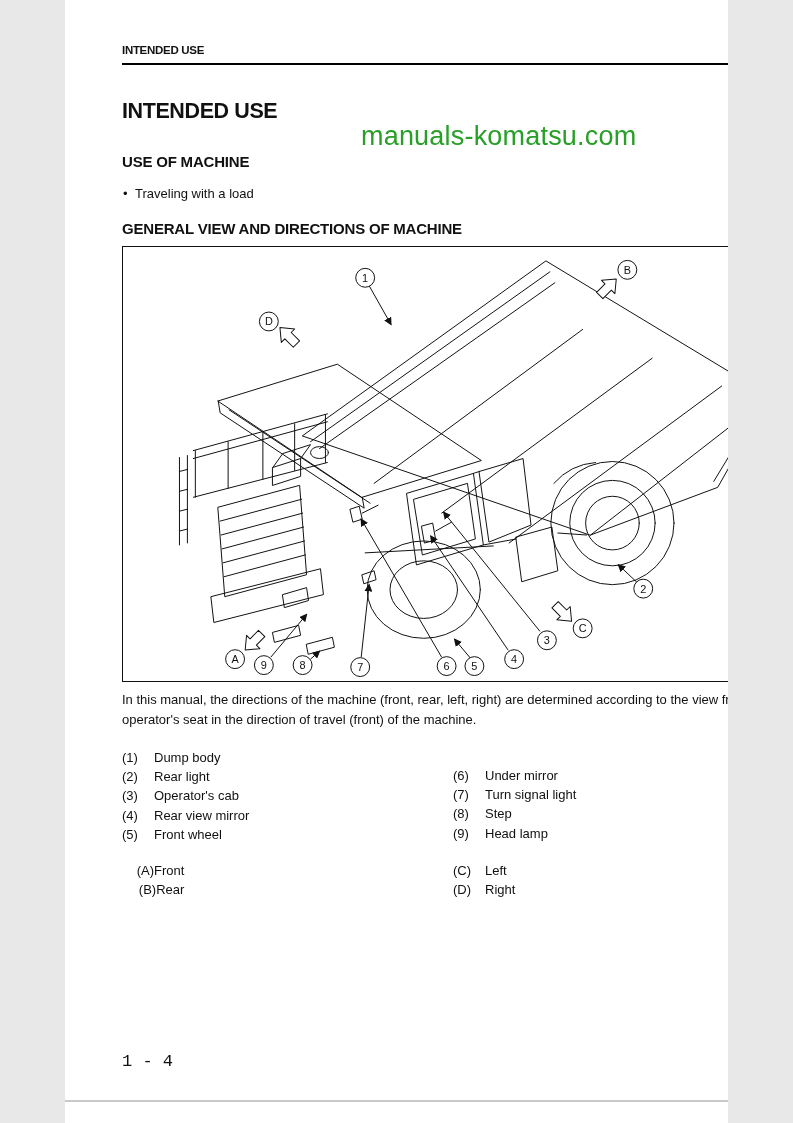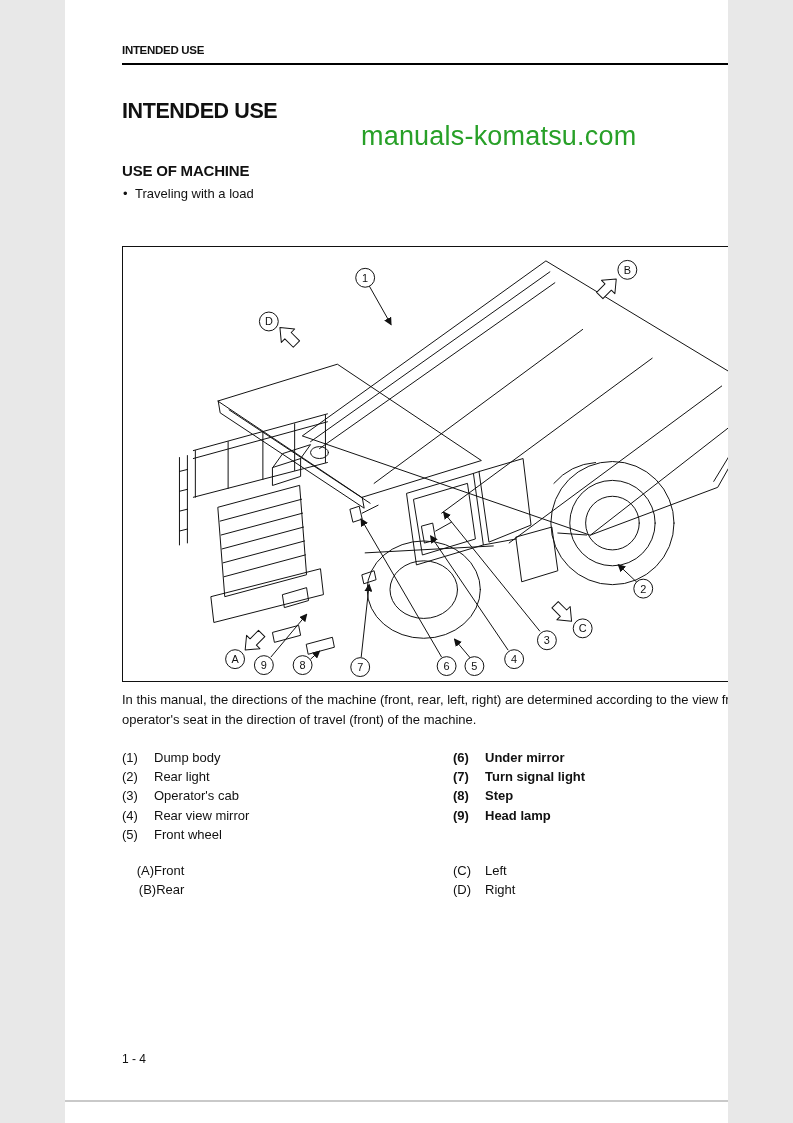--- a/index.html
+++ b/index.html
@@ -11,58 +11,59 @@
   }
   .abs{position:absolute;}
   
   .hdr-left{left:57px;top:44px;font-size:11.5px;font-weight:bold;letter-spacing:-0.3px;}
   .hdr-right{left:57px;top:42px;width:685px;text-align:right;font-size:12.5px;font-weight:bold;}
   .hdr-rule{left:57px;top:63px;width:685px;height:2px;background:#000;}
   
   .title{left:57px;top:99px;font-size:21.5px;font-weight:bold;letter-spacing:-0.4px;}
   .watermark{left:296px;top:121px;font-size:27px;letter-spacing:0.2px;}
   .h2{font-size:15px;font-weight:bold;letter-spacing:-0.2px;}
-  .use-head{left:57px;top:162px;}
+  .use-head{left:57px;top:153px;}
   .intro{left:57px;top:167px;font-size:13px;}
   .bullet-line{left:58px;top:186px;font-size:13px;}
   .bullet-line .dot{display:inline-block;width:12px;}
   .gv-head{left:57px;top:220px;}
   
   .figure{left:57px;top:246px;width:677px;height:434px;border:1.5px solid #111;background:#fff;}
   .figure svg{position:absolute;left:0;top:0;}
   .fig-code{font-family:"DejaVu Sans Mono",monospace;font-size:9.5px;fill:#111;}
   .callout-txt{font-size:11px;fill:#111;}
   
   .caption{left:57px;top:690px;width:681px;font-size:13px;line-height:19.5px;}
   
   .legend{font-size:13px;line-height:19.2px;}
   .legend .row{white-space:nowrap;}
   .legend .num{display:inline-block;width:32px;}
   .leg-n-left{left:57px;top:748px;}
-  .leg-n-right{left:388px;top:748px;font-weight:bold;}
+  .leg-n-right{left:388px;top:766px;}
   .leg-d-left{left:57px;top:861px;text-align:right;}
   .leg-d-right{left:388px;top:861px;}
   
-  .footer{left:57px;top:1052px;font-size:12px;}
+  .footer{left:57px;top:1052px;font-size:17px;font-family:Liberation Mono, monospace;}
   .page-edge{left:0;top:1100px;width:793px;height:2px;background:#c9c9c9;}
 </style>
 </head>
 <body>
 
 <div class="page">
 
   <div class="abs hdr-left">INTENDED USE</div>
   <div class="abs hdr-rule"></div>
 
   <div class="abs title">INTENDED USE</div>
   <div class="abs watermark" style="color: rgb(40, 160, 40);">manuals-komatsu.com</div>
 
   <div class="abs h2 use-head">USE OF MACHINE</div>
   <div class="abs bullet-line"><span class="dot">•</span><span>Traveling with a load</span></div>
 
+  <div class="abs h2 gv-head">GENERAL VIEW AND DIRECTIONS OF MACHINE</div>
 
   <div class="abs figure">
     <svg width="677" height="433" viewBox="0 0 680 436" xmlns="http://www.w3.org/2000/svg">
       <defs>
         <marker id="ah" viewBox="0 0 10 10" refX="8.5" refY="5" markerWidth="8" markerHeight="8" orient="auto">
           <path d="M0,0 L10,5 L0,10 Z" fill="#111"></path>
         </marker>
       </defs>
 
       <g fill="none" stroke="#111" stroke-width="1" stroke-linejoin="round" stroke-linecap="round">

